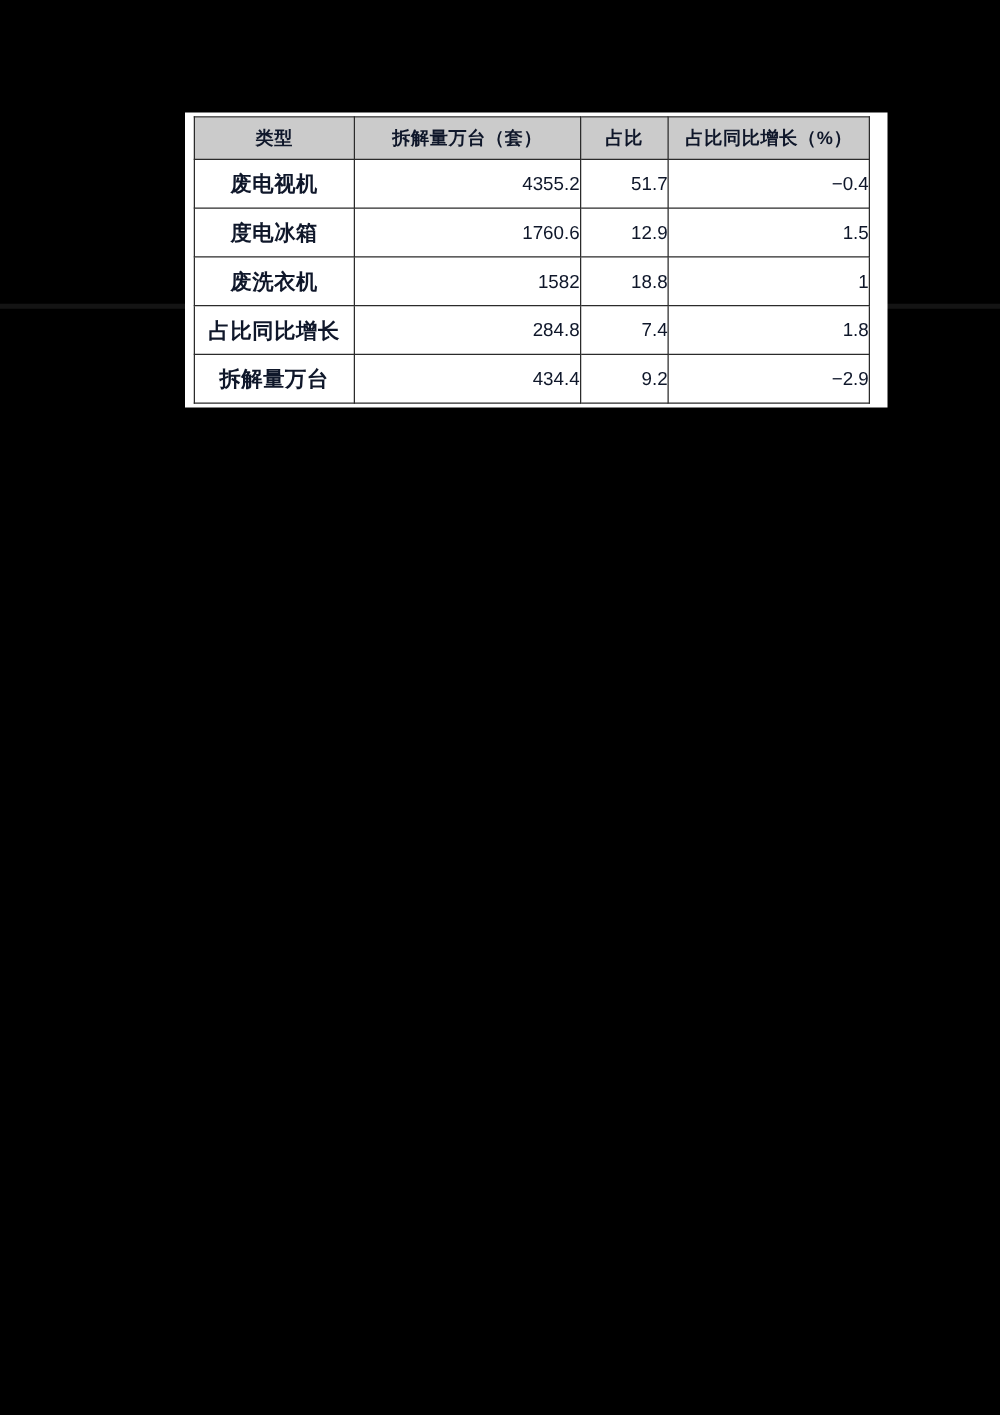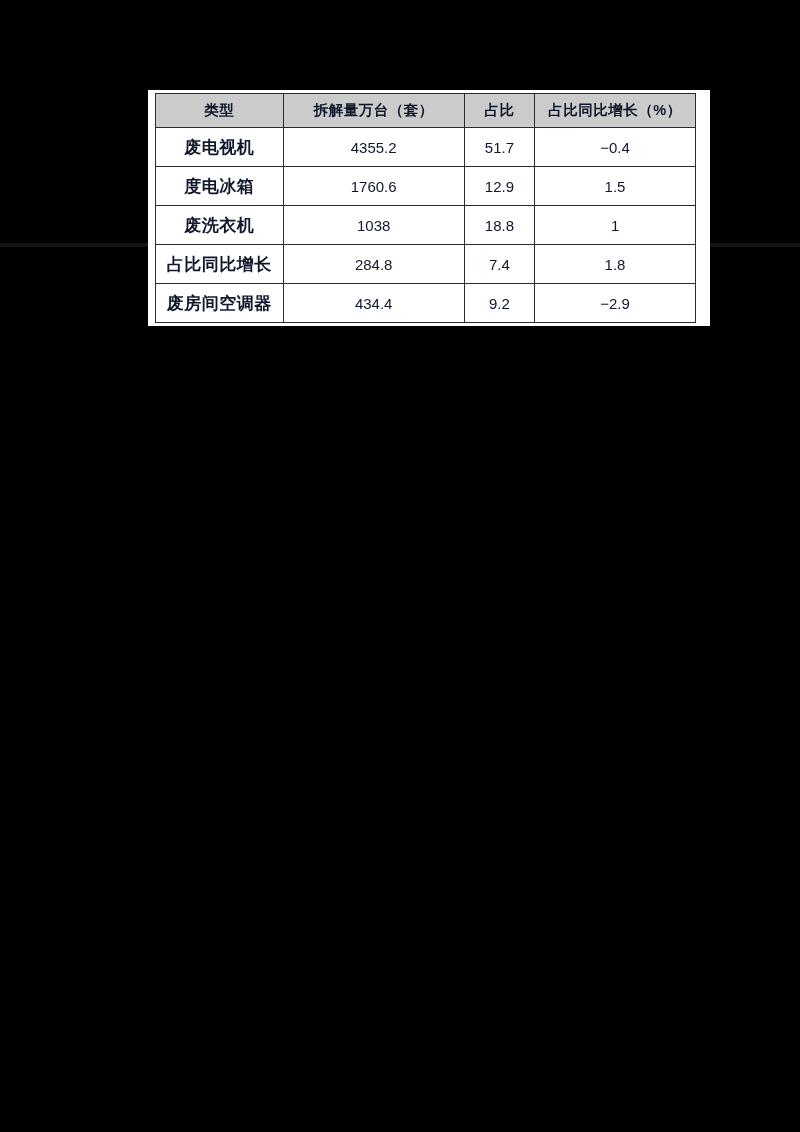--- a/index.html
+++ b/index.html
@@ -71,20 +71,21 @@
 
   tbody td.label-cell {
     font-weight: bold;
     font-size: 17px;
     letter-spacing: 0.5px;
   }
 
   tbody td.value-cell {
     font-weight: normal;
     font-size: 15px;
+    text-align: right;
   }
 
   
   col.c-type  { width: 127px; }
   col.c-vol   { width: 180px; }
   col.c-share { width: 70px; }
   col.c-yoy   { width: 160px; }
 </style>
 </head>
 <body>
@@ -115,31 +116,31 @@
         <td class="value-cell">−0.4</td>
       </tr>
       <tr>
         <td class="label-cell">度电冰箱</td>
         <td class="value-cell">1760.6</td>
         <td class="value-cell">12.9</td>
         <td class="value-cell">1.5</td>
       </tr>
       <tr>
         <td class="label-cell">废洗衣机</td>
-        <td class="value-cell">1038</td>
+        <td class="value-cell">1582</td>
         <td class="value-cell">18.8</td>
         <td class="value-cell">1</td>
       </tr>
       <tr>
         <td class="label-cell">占比同比增长</td>
         <td class="value-cell">284.8</td>
         <td class="value-cell">7.4</td>
         <td class="value-cell">1.8</td>
       </tr>
       <tr>
-        <td class="label-cell">废房间空调器</td>
+        <td class="label-cell">拆解量万台</td>
         <td class="value-cell">434.4</td>
         <td class="value-cell">9.2</td>
         <td class="value-cell">−2.9</td>
       </tr>
     </tbody>
   </table>
 </div>
 
 </body></html>

